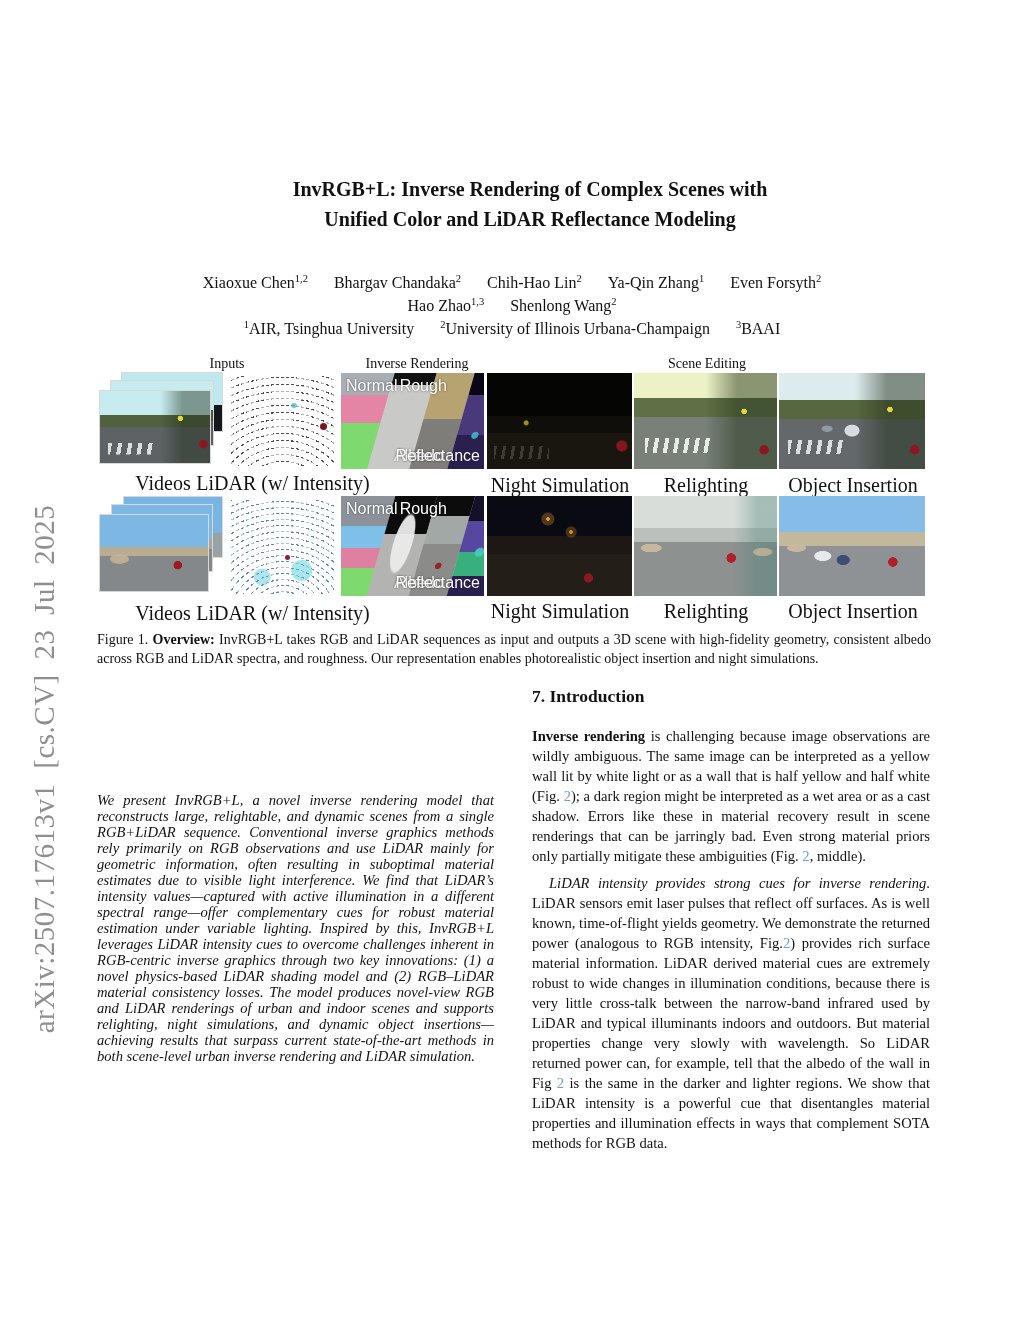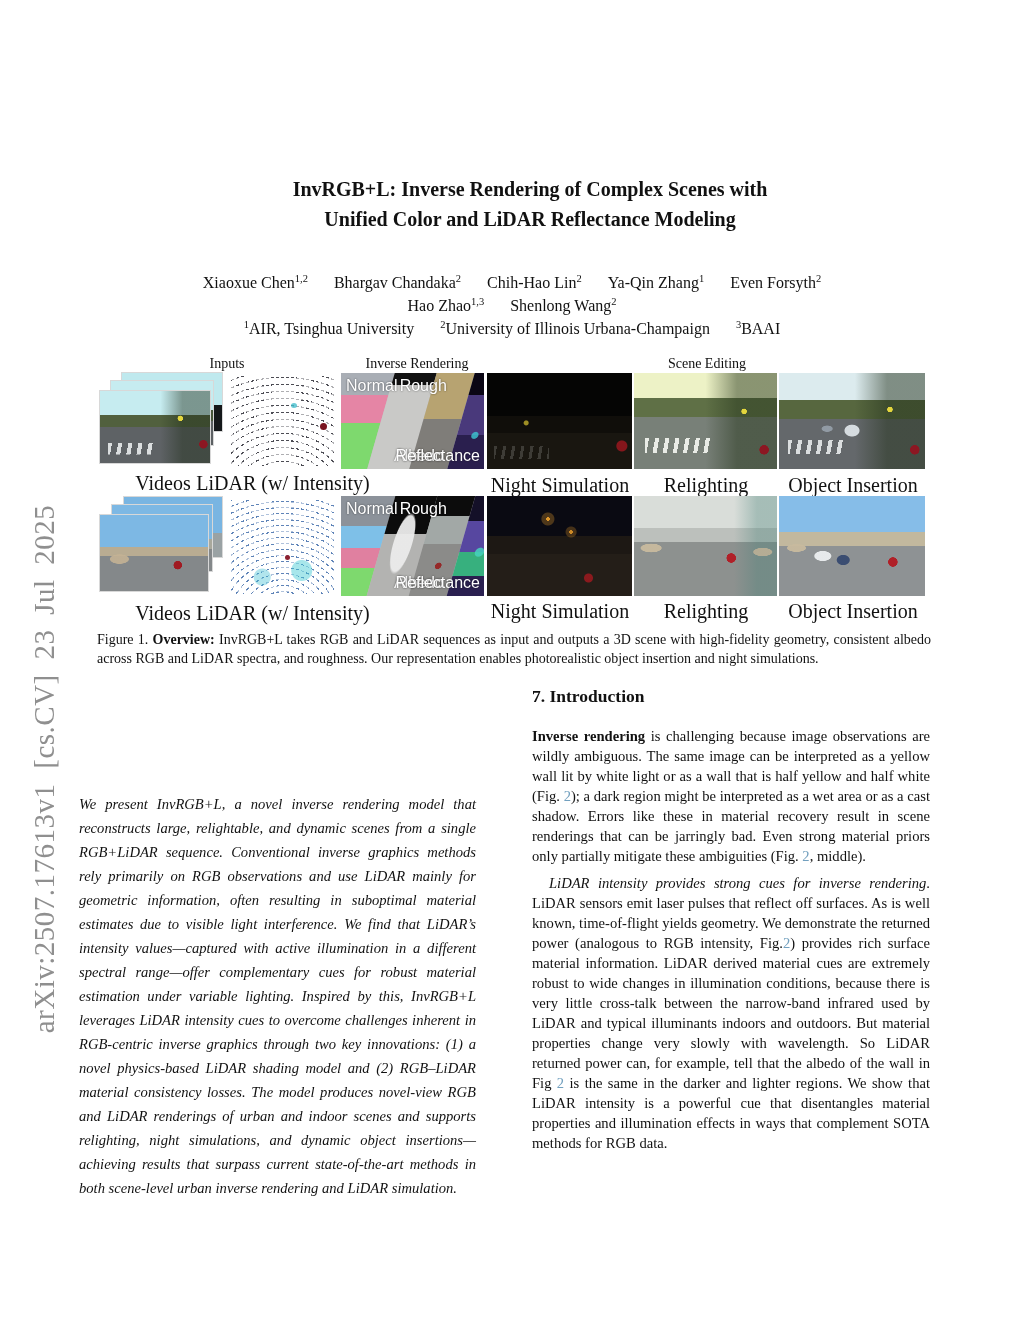--- a/index.html
+++ b/index.html
@@ -50,22 +50,22 @@
   .qlabel { position:absolute; font-family:"Liberation Sans", sans-serif; font-size:16px;
             color:#ffffff; text-shadow:0 0 2px rgba(0,0,0,.6); }
   .ql-tl { left:5px; top:4px; } .ql-tm { left:41%; top:4px; }
   .ql-bm { left:37%; bottom:4px;margin-top:12px; } .ql-br { right:4px; bottom:4px; }
   
   .caption { position:absolute; left:97px; top:630px; width:834px;
              font-size:14px; line-height:19px; text-align:justify; }
   
   .abs-head { position:absolute; left:97px; top:686px; width:397px; text-align:center;
               font-size:17.5px; font-weight:bold; }
-  .abs-body { position:absolute; left:79px; top:792px; width:397px;
-              font-style:italic; font-size:14.6px; line-height:24px; text-align:justify; }
+  .abs-body { position:absolute; left:97px; top:792px; width:397px;
+              font-style:italic; font-size:14.6px; line-height:16px; text-align:justify; }
   .intro-head { position:absolute; left:532px; top:686px; width:397px;
                 font-size:17.5px; font-weight:bold; }
   .intro-body { position:absolute; left:532px; top:726px; width:398px;
                 font-size:14.6px; line-height:20px; text-align:justify; }
   .intro-body p + p { margin-top:7px; text-indent:17px; }
   .ref { color:#72a0bf; text-decoration:none; cursor:pointer; }
 </style>
 </head>
 <body>
 

